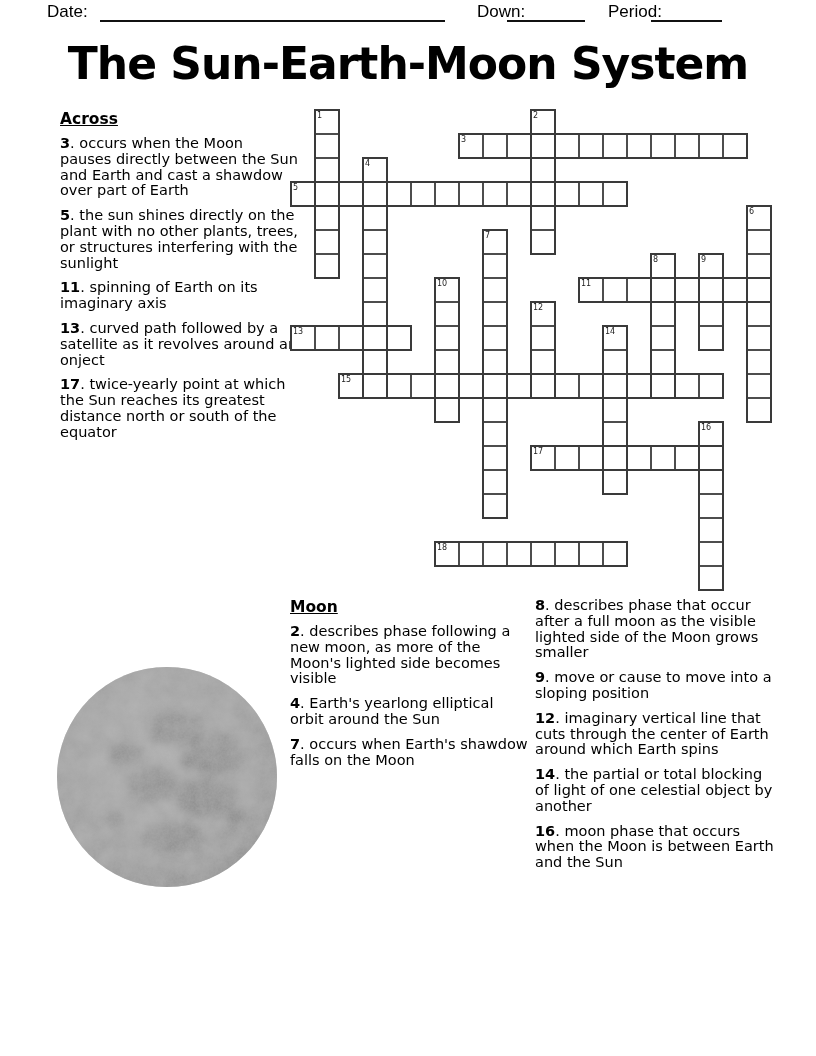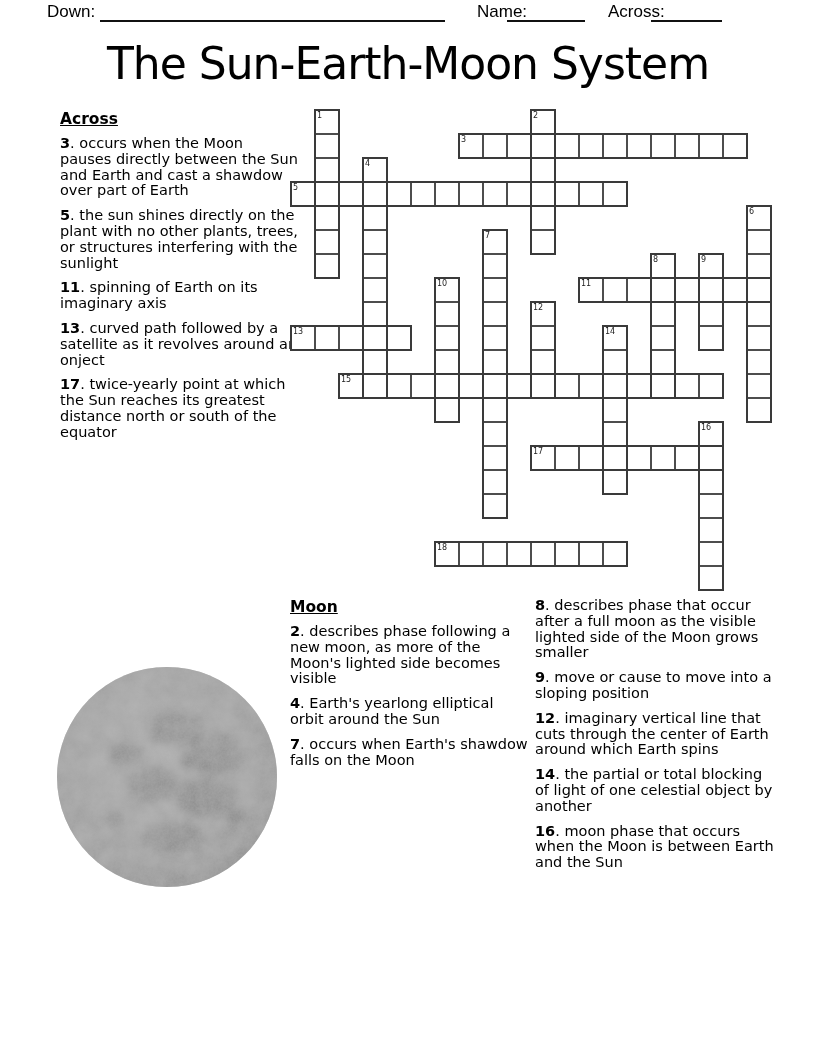--- a/index.html
+++ b/index.html
@@ -6,21 +6,21 @@
   .page { position:relative; width:816px; height:1056px; background:#fff;
           font-family:"DejaVu Sans", sans-serif; color:#000; overflow:hidden; }
 
   
   .hdr-label { position:absolute; top:2px; font-family:"Liberation Sans", sans-serif;
                font-size:17px; color:#000; white-space:nowrap; }
   .hdr-line  { position:absolute; top:1px; height:19px; border-bottom:2px solid #111; }
 
   
   .title { position:absolute; top:38px; left:0; width:100%; text-align:center;
-           font-size:44px; font-weight:normal; letter-spacing:-1px; }
+           font-size:44px; font-weight:bold; letter-spacing:-1px; }
 
   
   .clue-col { position:absolute; }
   .clue-heading { font-size:15.5px; font-weight:bold; text-decoration:underline;
                   margin:0 0 8px 0; }
   p.clue { font-size:14.5px; line-height:15.8px; margin:0 0 9px 0; }
   p.clue b { font-weight:bold; }
 
   
   #grid { position:absolute; }
@@ -31,25 +31,25 @@
   .cell-num { position:absolute; font-size:8px; line-height:9px; color:#222; z-index:3; }
 
   
   .moon { position:absolute; left:56px; top:666px; width:222px; height:222px; }
 </style>
 </head>
 <body>
 
 <div class="page">
 
-  <span class="hdr-label" style="left:47px">Down:</span>
+  <span class="hdr-label" style="left:47px">Date:</span>
   <span class="hdr-line" style="left:100px; width:345px"></span>
-  <span class="hdr-label" style="left:477px">Name:</span>
+  <span class="hdr-label" style="left:477px">Down:</span>
   <span class="hdr-line" style="left:507px; width:78px"></span>
-  <span class="hdr-label" style="left:608px">Across:</span>
+  <span class="hdr-label" style="left:608px">Period:</span>
   <span class="hdr-line" style="left:651px; width:71px"></span>
 
   <div class="title">The Sun-Earth-Moon System</div>
 
   <div class="clue-col" style="left:60px; top:110px; width:238px">
     <div class="clue-heading">Across</div>
     <div id="across-clues">
         <p class="clue"><b>3</b>. occurs when the Moon pauses directly between the Sun and Earth and cast a shawdow over part of Earth</p>
         <p class="clue"><b>5</b>. the sun shines directly on the plant with no other plants, trees, or structures interfering with the sunlight</p>
         <p class="clue"><b>11</b>. spinning of Earth on its imaginary axis</p>

